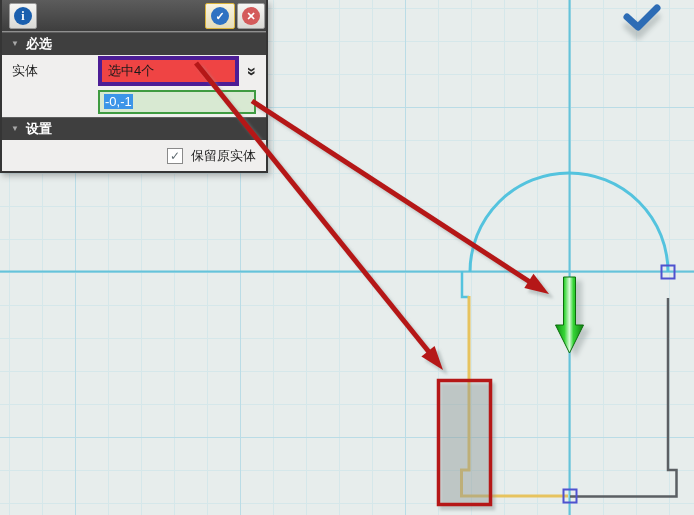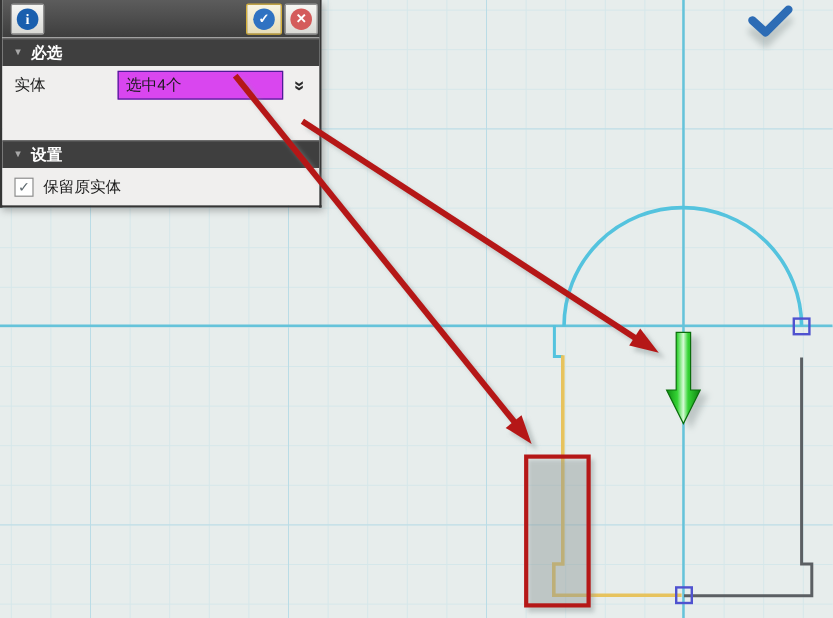--- a/index.html
+++ b/index.html
@@ -60,24 +60,24 @@
   .circle.info-c{background:var(--c-info_blue,#1a5fae);font-size:12px;font-family:"Liberation Serif","DejaVu Serif",serif;}
   .circle.confirm-c{background:var(--c-confirm_blue,#2f72c2);}
   .circle.cancel-c{background:var(--c-cancel_red,#d45b5b);}
   .dlg-body{background:var(--c-panel_body,#f0efee);border-top:1px solid #8f8f8f;}
   .section-header{
     height:23px;background:var(--c-panel_dark,#3f3f3f);color:#fff;
     display:flex;align-items:center;gap:7px;padding-left:9px;
     font-weight:bold;font-size:13px;border-top:1px solid #5e5e5e;box-sizing:border-box;
   }
   .tri{color:#a8a8a8;font-size:8px;transform:translateY(-1px);}
-  .row{display:flex;align-items:center;height:31px;padding:12px 10px;box-sizing:border-box;}
+  .row{display:flex;align-items:center;height:31px;padding:12px 10px;box-sizing:border-box;justify-content:flex-end;}
   .f-label{width:86px;flex:none;}
   .input{
-    display:inline-block;border:1px solid #4c1d95;background:#d946ef;
+    display:inline-block;border:4px solid #4c1d95;background:#ef4444;
     height:22px;line-height:22px;padding:0 6px;width:124px;box-sizing:content-box;
     white-space:nowrap;overflow:hidden;
   }
   .input.green-field{
     border:2px solid var(--c-field_green_border,#3f9b41);
     background:var(--c-field_green_bg,#d8e9d2);
     height:20px;line-height:20px;padding:0 4px;width:146px;
   }
   .sel{background:var(--c-selection_blue,#3c95e8);color:#fff;padding:0 1px;}
   .dbl-chevron{
@@ -112,20 +112,21 @@
     <div class="section-header">
       <span class="tri">▼</span>
       <span>必选</span>
     </div>
     <div class="row">
       <span class="f-label">实体</span>
       <span class="input">选中4个</span>
       <span class="dbl-chevron">»</span>
     </div>
     <div class="row">
+      <span class="input green-field"><span class="sel">-0,-1</span></span>
     </div>
     <div class="section-header">
       <span class="tri">▼</span>
       <span>设置</span>
     </div>
     <div class="row">
       <span class="checkbox">
           <span>✓</span>
         </span>
       <span>保留原实体</span>

